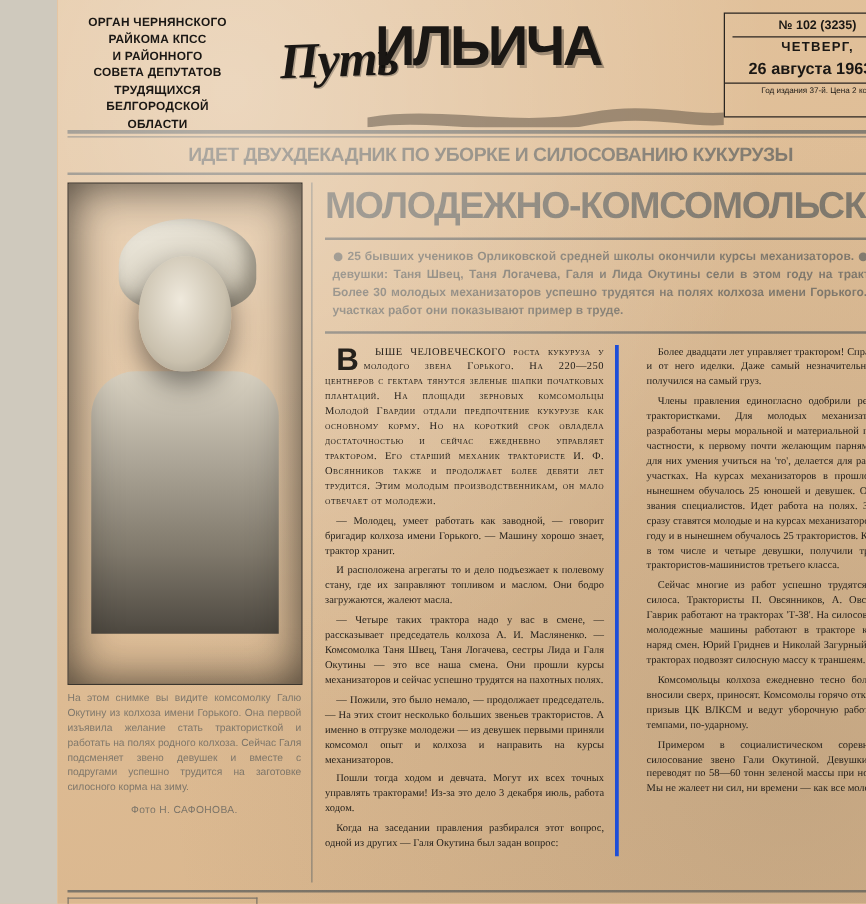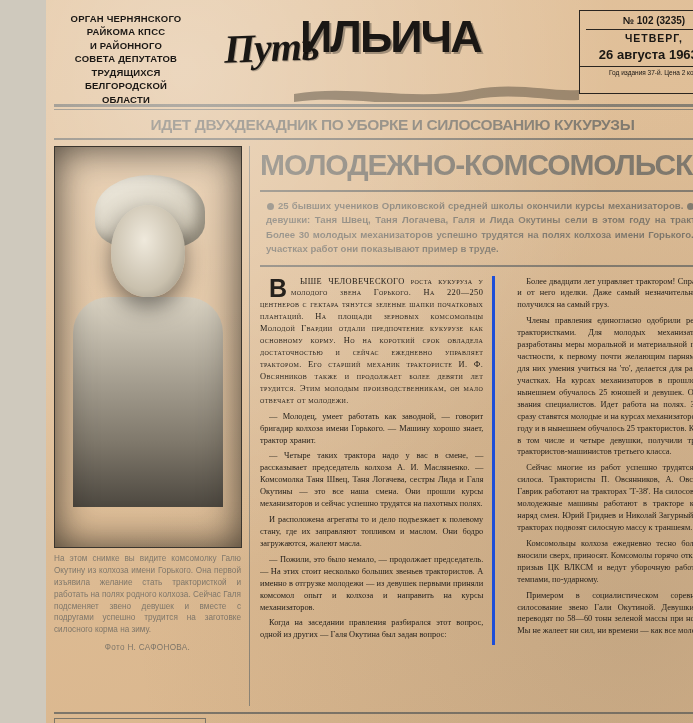--- a/index.html
+++ b/index.html
@@ -327,23 +327,24 @@
       <div class="lead-box">
         <span class="bullet"></span><span>25 бывших учеников Орликовской средней школы окончили курсы механизаторов.</span>
         <span class="bullet"></span><span>Четыре девушки: Таня Швец, Таня Логачева, Галя и Лида Окутины сели в этом году на тракторы.</span>
         <span class="bullet"></span><span>Более 30 молодых механизаторов успешно трудятся на полях колхоза имени Горького. На всех участках работ они показывают пример в труде.</span>
       </div>
 
       <div class="article-cols">
         <div class="acol">
           <p><span class="dropcap">В</span><span class="smallcaps-lead">ЫШЕ ЧЕЛОВЕЧЕСКОГО роста кукуруза у молодого звена Горького. На 220—250 центнеров с гектара тянутся зеленые шапки початковых плантаций. На площади зерновых комсомольцы Молодой Гвардии отдали предпочтение кукурузе как основному корму. Но на короткий срок овладела достаточностью и сейчас ежедневно управляет трактором. Его старший механик трактористе И. Ф. Овсянников также и продолжает более девяти лет трудится. Этим молодым производственникам, он мало отвечает от молодежи.</span></p>
           <p>— Молодец, умеет работать как заводной, — говорит бригадир колхоза имени Горького. — Машину хорошо знает, трактор хранит.</p>
+          <p>И расположена агрегаты то и дело подъезжает к полевому стану, где их заправляют топливом и маслом. Они бодро загружаются, жалеют масла.</p>
           <p>— Четыре таких трактора надо у вас в смене, — рассказывает председатель колхоза А. И. Масляненко. — Комсомолка Таня Швец, Таня Логачева, сестры Лида и Галя Окутины — это все наша смена. Они прошли курсы механизаторов и сейчас успешно трудятся на пахотных полях.</p>
-          <p>И расположена агрегаты то и дело подъезжает к полевому стану, где их заправляют топливом и маслом. Они бодро загружаются, жалеют масла.</p>
           <p>— Пожили, это было немало, — продолжает председатель. — На этих стоит несколько больших звеньев трактористов. А именно в отгрузке молодежи — из девушек первыми приняли комсомол опыт и колхоза и направить на курсы механизаторов.</p>
+          <p>Пошли тогда ходом и девчата. Могут их всех точных управлять тракторами! Из-за это дело 3 декабря июль, работа ходом.</p>
           <p>Когда на заседании правления разбирался этот вопрос, одной из других — Галя Окутина был задан вопрос:</p>
         </div>
         <div class="acol">
           <p>Более двадцати лет управляет трактором! Справляется ведь и от него иделки. Даже самый незначительный интервал получился на самый груз.</p>
           <p>Члены правления единогласно одобрили решение стать трактористками. Для молодых механизаторов были разработаны меры моральной и материальной поддержки. В частности, к первому почти желающим парням выработали для них умения учиться на 'то', делается для работы на этих участках. На курсах механизаторов в прошлом году и в нынешнем обучалось 25 юношей и девушек. Они получили звания специалистов. Идет работа на полях. За машинами сразу ставятся молодые и на курсах механизаторов в прошлом году и в нынешнем обучалось 25 трактористов. Каждый из 35, в том числе и четыре девушки, получили трактористами трактористов-машинистов третьего класса.</p>
           <p>Сейчас многие из работ успешно трудятся на вывозке силоса. Трактористы П. Овсянников, А. Овсянников, Ю. Гаврик работают на тракторах 'Т-38'. На силосовании. Друзья молодежные машины работают в тракторе каждый цепи наряд смен. Юрий Гриднев и Николай Загурный на колесных тракторах подвозят силосную массу к траншеям.</p>
           <p>Комсомольцы колхоза ежедневно тесно более продукты вносили сверх, приносят. Комсомолы горячо откликнулись на призыв ЦК ВЛКСМ и ведут уборочную работу быстрыми темпами, по-ударному.</p>
           <p>Примером в социалистическом соревновании на силосование звено Гали Окутиной. Девушки и за день переводят по 58—60 тонн зеленой массы при норме 40 тонн. Мы не жалеет ни сил, ни времени — как все молодежь.</p>
         </div>
       </div>

